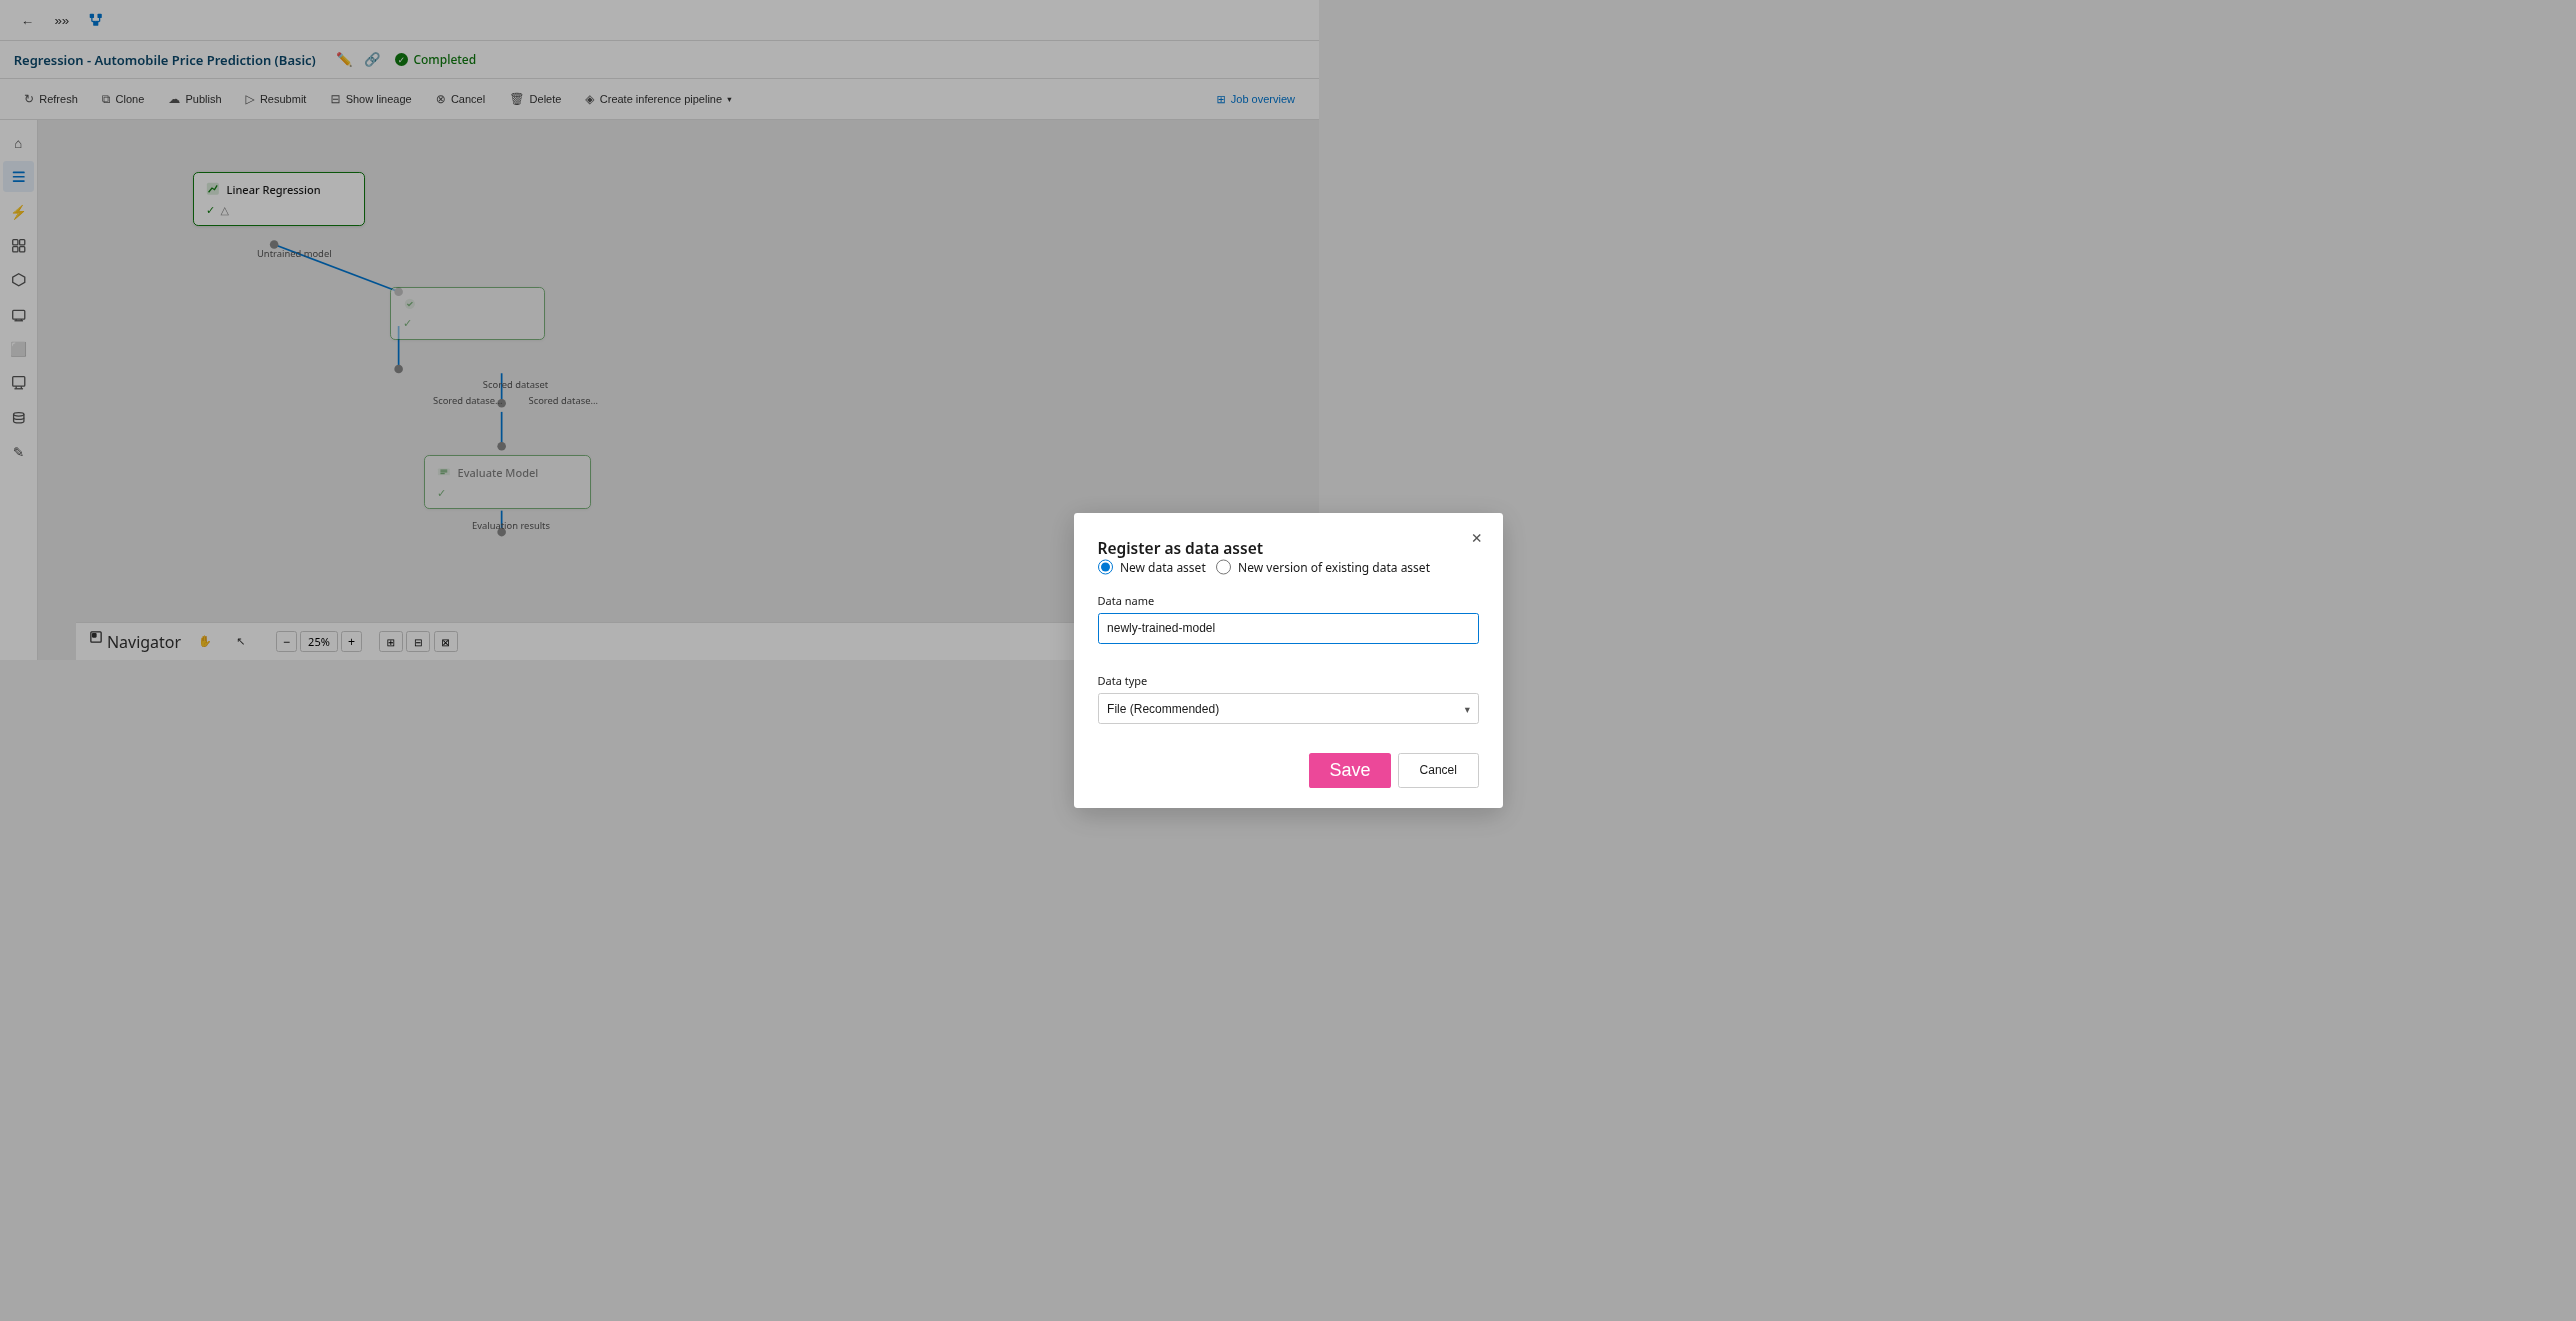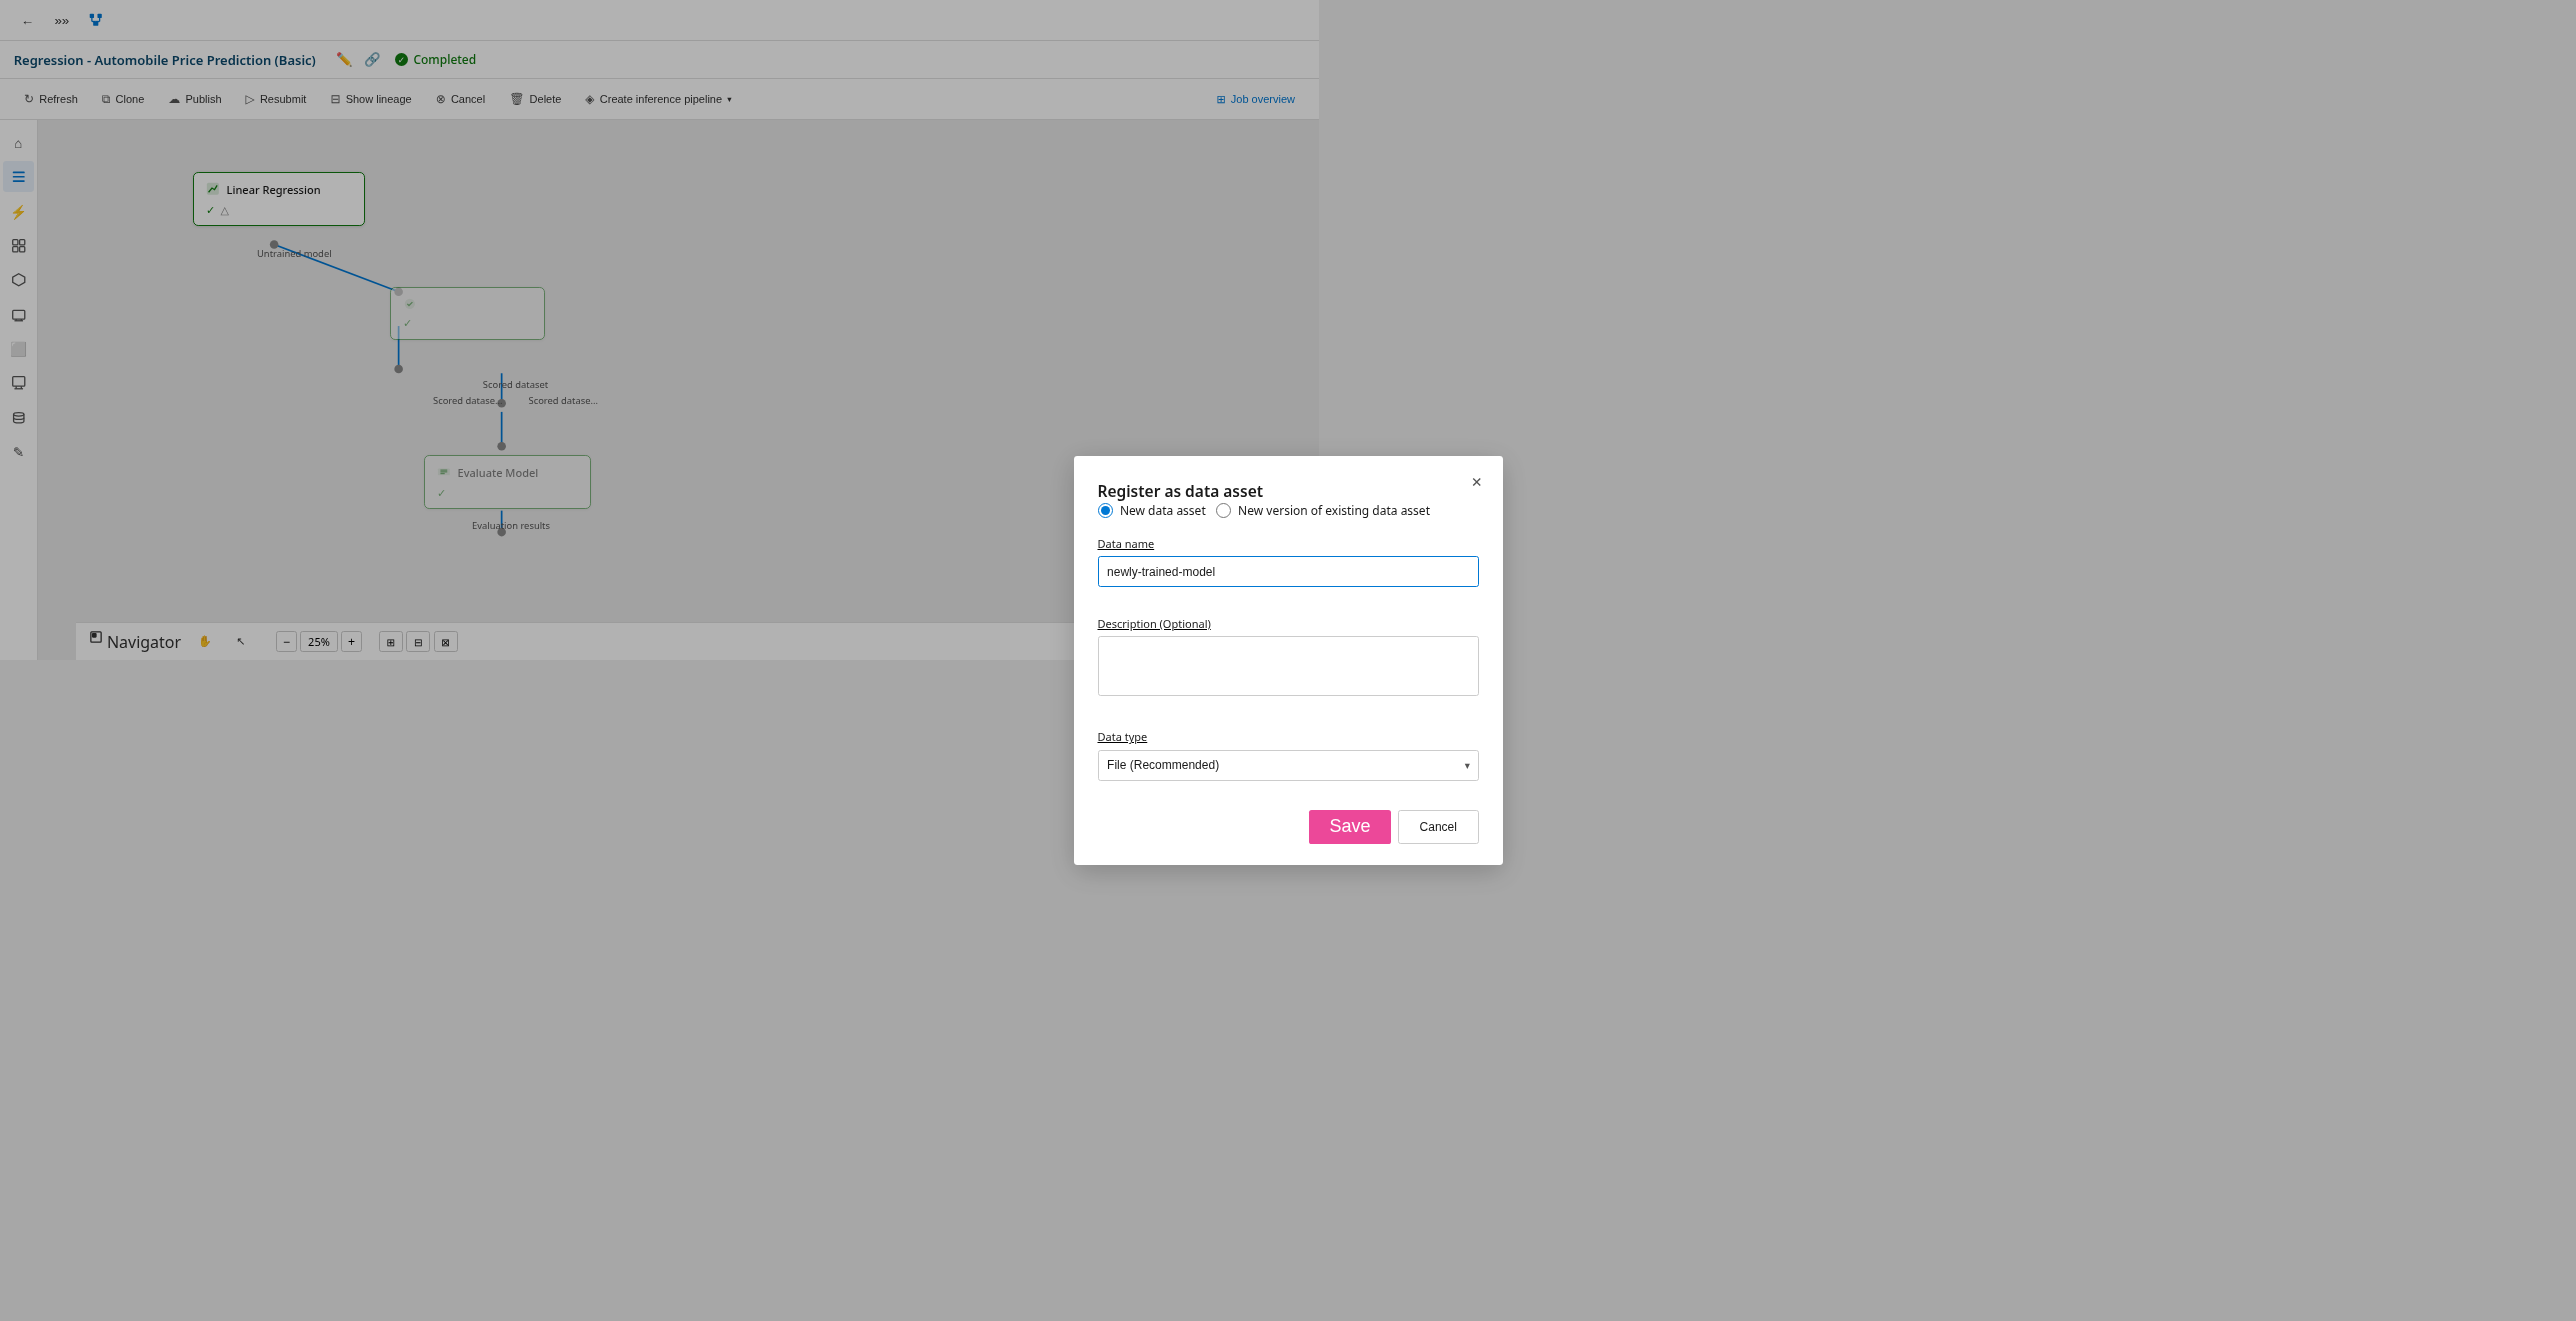--- a/index.html
+++ b/index.html
@@ -327,21 +327,20 @@
       accent-color: #0078d4;
       cursor: pointer;
     }
     .radio-label {
       font-size: 12px;
       color: #1a1a1a;
     }
 
     .form-group {
       margin-bottom: 29px;
-      text-decoration: underline;
     }
     .form-label {
       font-size: 11px;
       color: #1a1a1a;
       margin-bottom: 5.2px;
       display: block;
     }
     .form-input {
       width: 100%;
       height: 31px;
@@ -663,24 +662,20 @@
         <input type="radio" name="asset-type" class="radio-input" style="">
         <span class="radio-label">New version of existing data asset</span>
       </label>
     </div>
 
     <div class="form-group">
       <label class="form-label">Data name</label>
       <input type="text" class="form-input" value="newly-trained-model" style="">
     </div>
 
-    <div class="form-group">
-      <label class="form-label">Description (Optional)</label>
-      <textarea class="form-textarea" style=""></textarea>
-    </div>
 
     <div class="form-group">
       <label class="form-label">Data type</label>
       <div class="select-wrapper">
         <select class="form-select">
           <option>File (Recommended)</option>
           <option>Folder</option>
           <option>Table</option>
         </select>
         <span class="select-arrow">▾</span>

